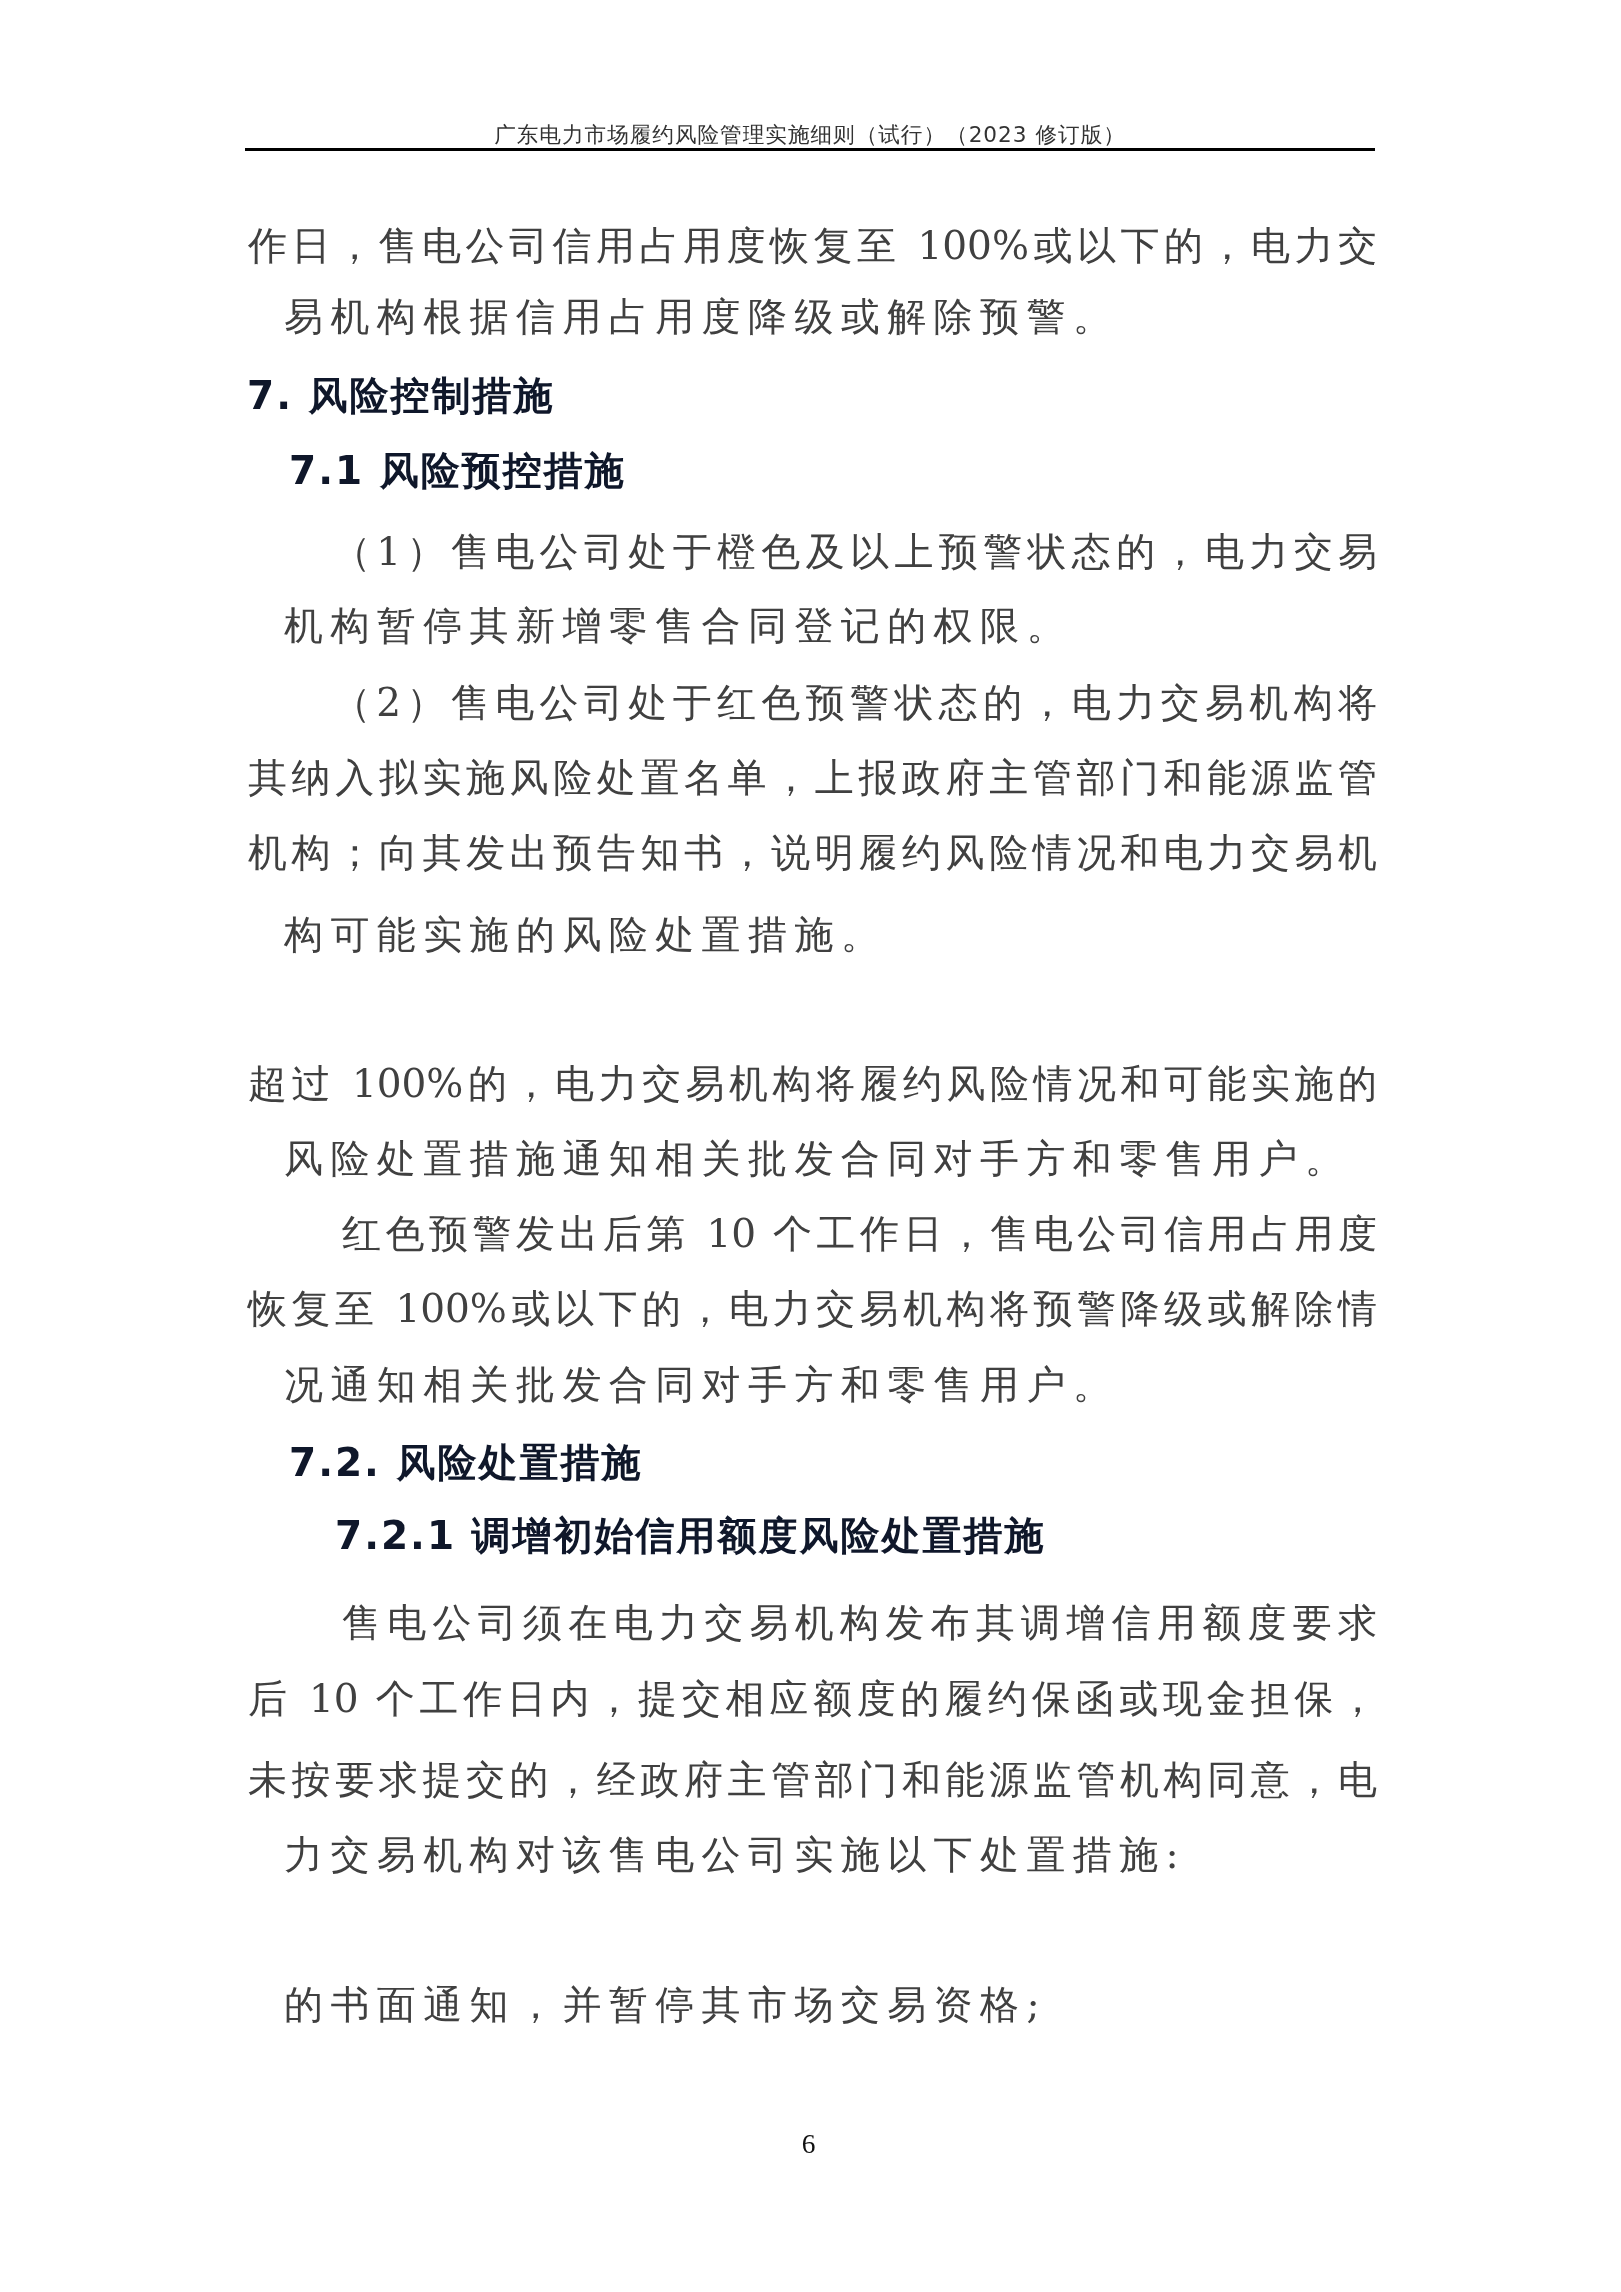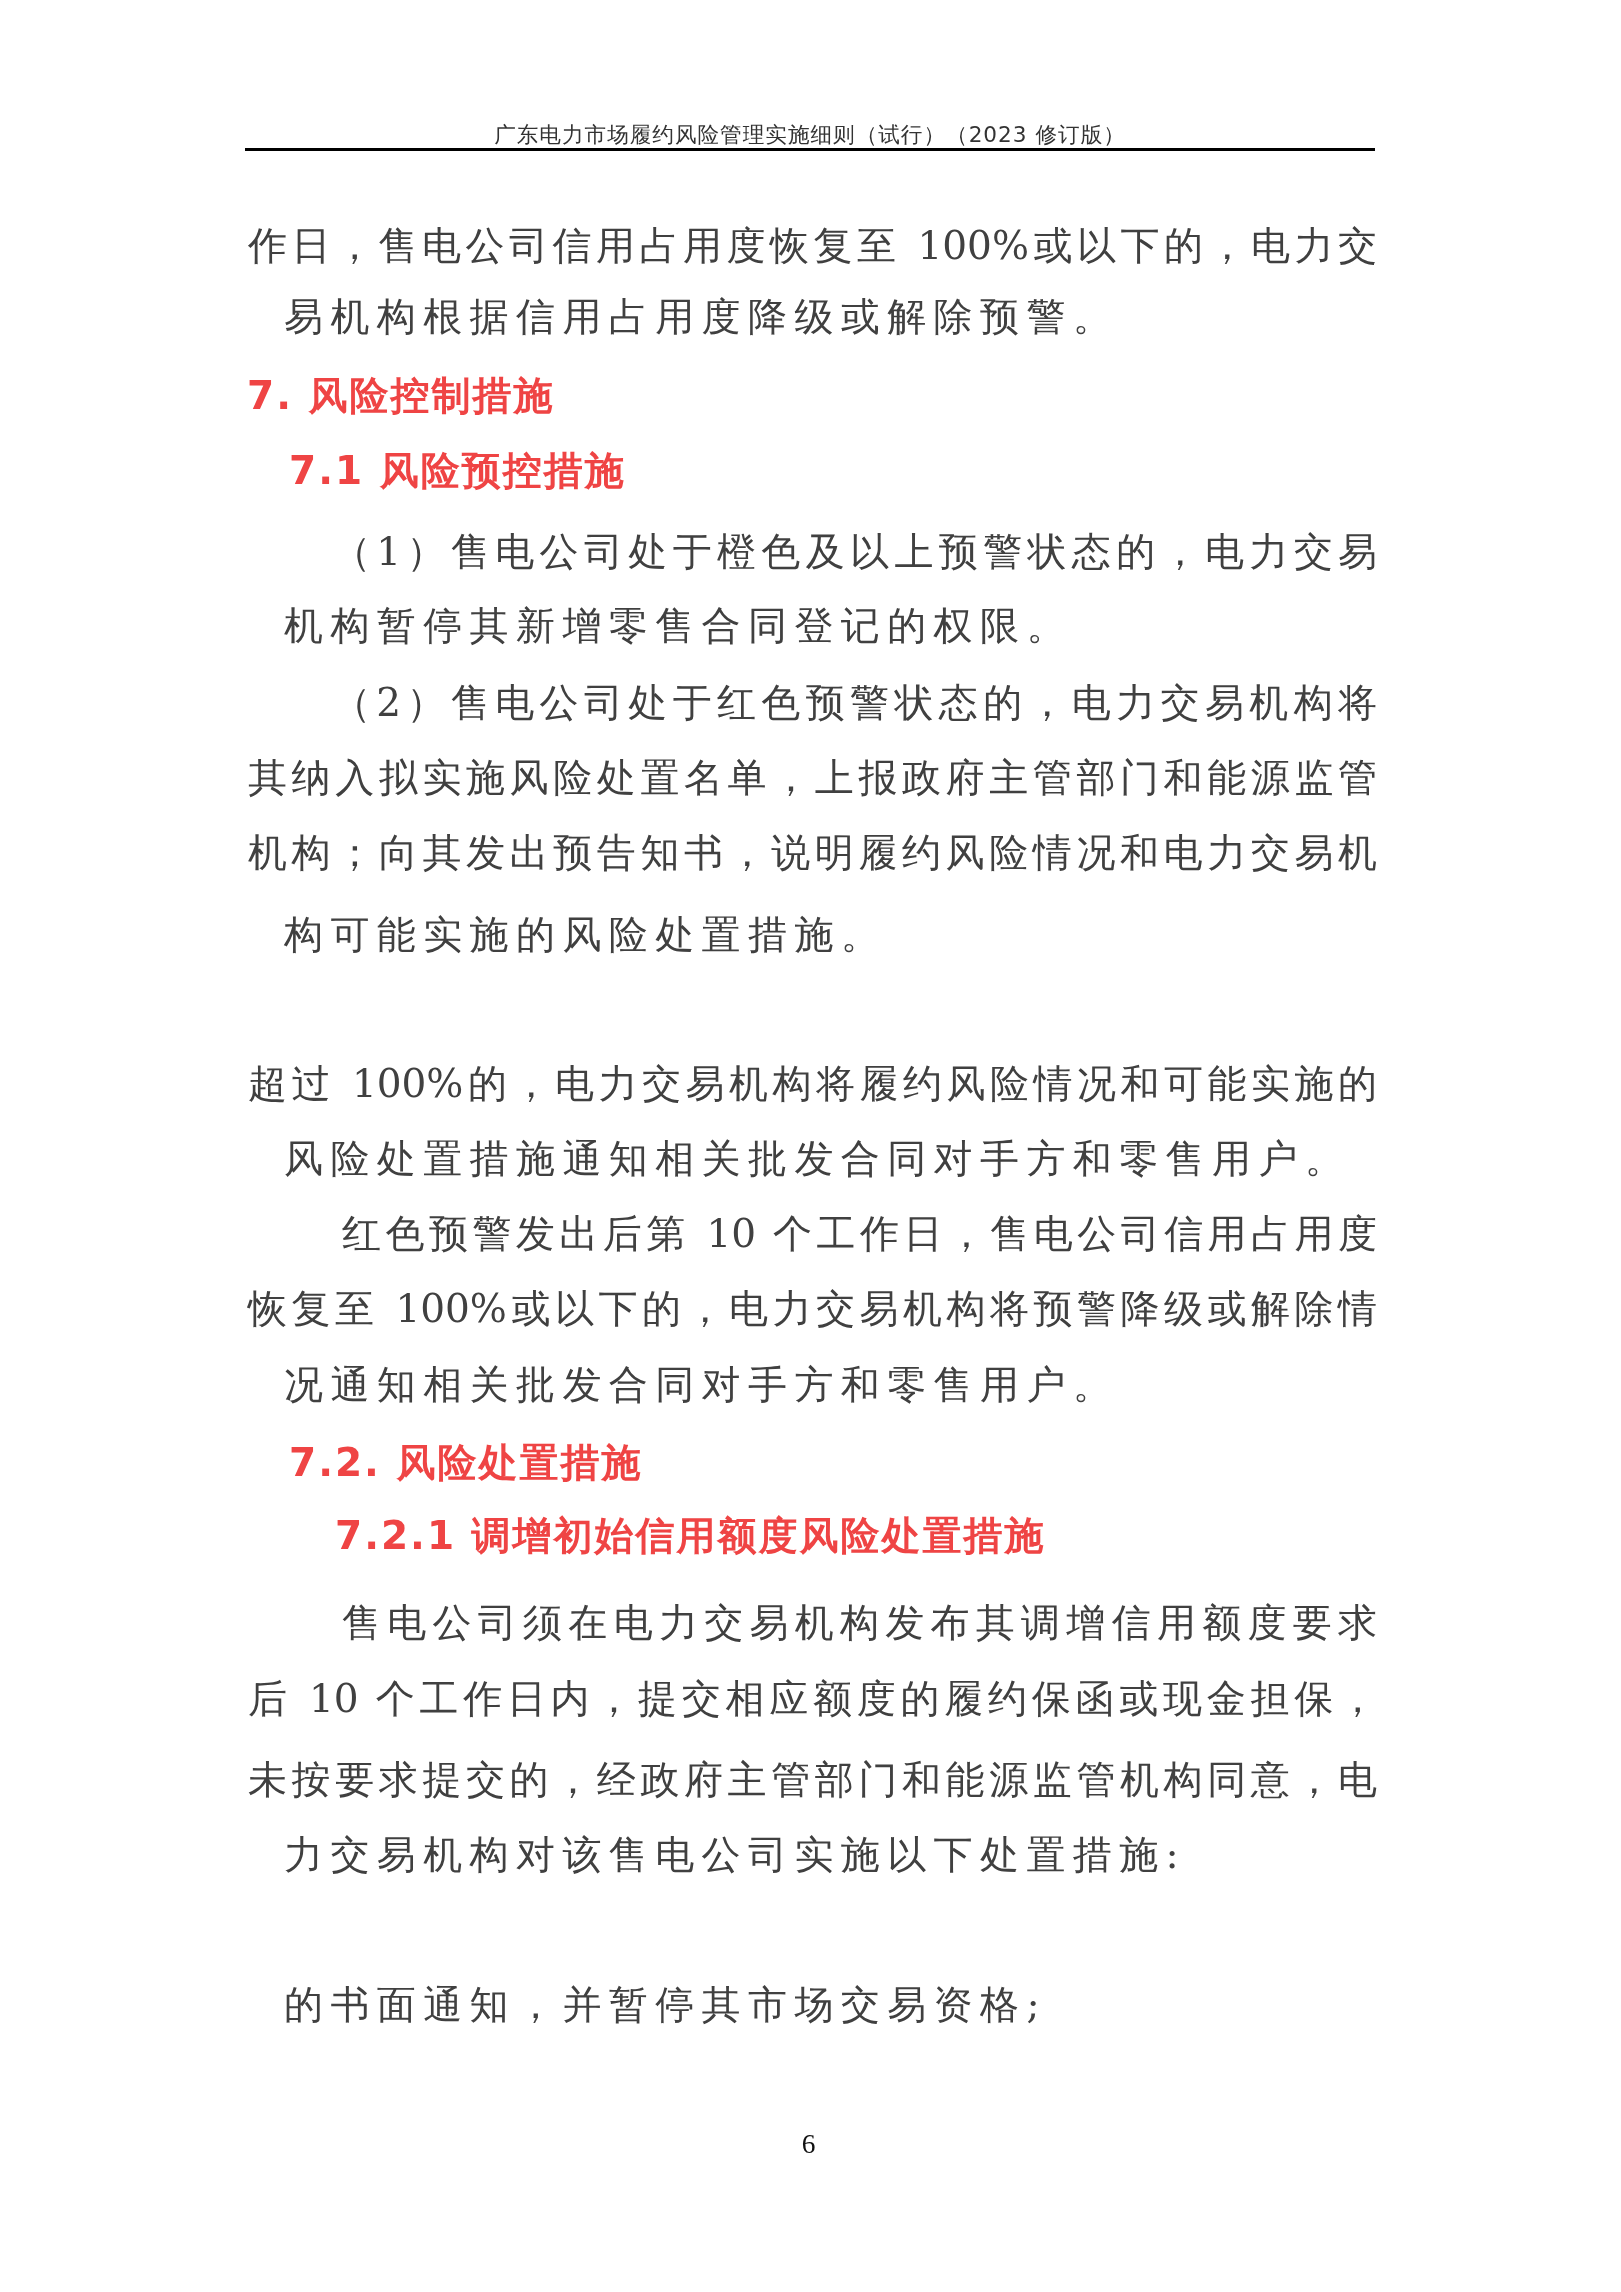--- a/index.html
+++ b/index.html
@@ -6,21 +6,21 @@
   body { width:1621px; height:2293px; position:relative; overflow:hidden; }
   .page { position:absolute; left:0; top:0; width:1621px; height:2293px; background:#fff; }
   .hdr-text { position:absolute; left:245px; width:1130px; top:118px; height:33px; line-height:33px;
     text-align:center; font-family:"DejaVu Sans", sans-serif; font-size:21.6px; color:#333; letter-spacing:1px; }
   .hdr-rule { position:absolute; left:245px; top:148px; width:1130px; height:2.9px; background:#000; }
   .line { position:absolute; left:248px; width:1129px; height:59px; line-height:59px;
     font-family:"DejaVu Serif", serif; font-size:39px; color:#404040; white-space:nowrap; }
   .line.full { text-align:justify; text-align-last:justify; }
   .line.part { letter-spacing:7.4px;margin-left:36px; }
   .ind { padding-left:94px; box-sizing:border-box; }
-  .h { font-family:"DejaVu Sans", sans-serif; font-weight:bold; font-size:39px; color:#ef4444; letter-spacing:2px; }
+  .h { font-family:"DejaVu Sans", sans-serif; font-weight:bold; font-size:39px; color:#0f172a; letter-spacing:2px; }
   .pagenum { position:absolute; left:784px; width:49px; top:2127px; height:35px; line-height:35px;
     text-align:center; font-family:"Liberation Serif", serif; font-size:27.4px; color:#111; }
 </style>
 </head>
 <body>
 
 <div class="page">
 
   <div class="hdr-text">广东电力市场履约风险管理实施细则（试行）（2023 修订版）</div>
   <div class="hdr-rule"></div>

